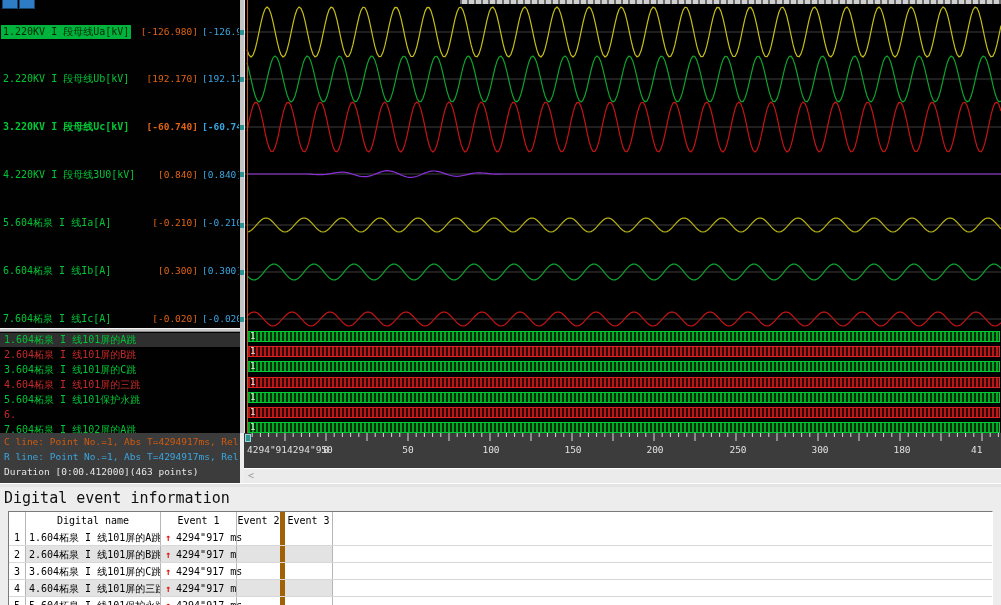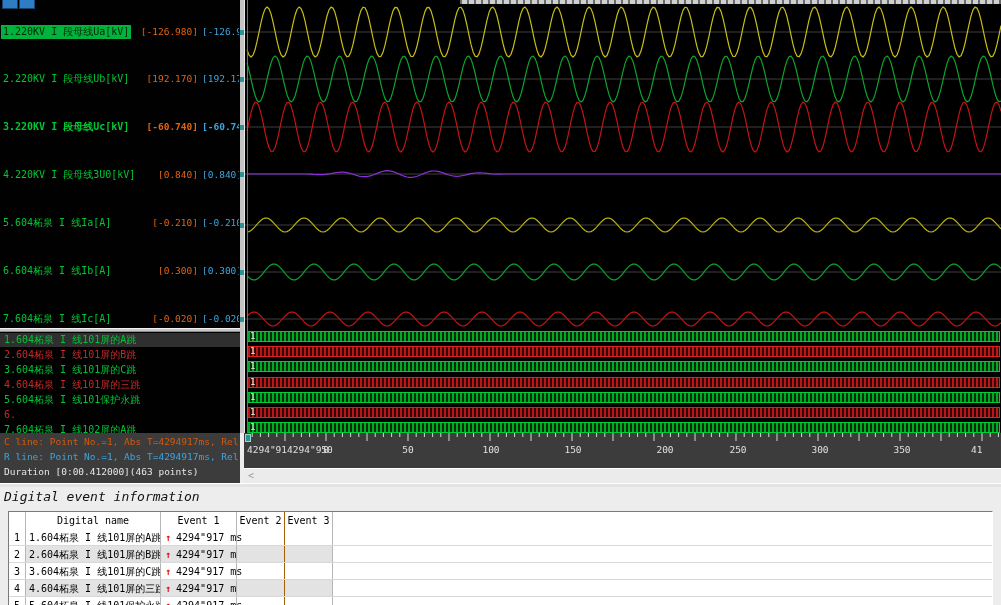--- a/index.html
+++ b/index.html
@@ -40,32 +40,32 @@
   .stline{position:absolute;left:4px;}
   #st-c{top:3px;color:#d05a10;}
   #st-r{top:18px;color:#3aa6e0;}
   #st-d{top:33px;color:#e6e6e6;}
   
   #scrollbar{position:absolute;left:244px;top:468px;width:757px;height:15px;background:#ebebeb;border-top:1px solid #fff;box-sizing:border-box;}
   #scroll-left{position:absolute;left:4px;top:1px;font-size:10px;color:#9a9a9a;}
   #panel-bottom-edge{position:absolute;left:0;top:483px;width:1001px;height:4px;background:#e4e4e4;border-top:1px solid #fff;box-sizing:border-box;}
   
   #bottom-area{position:absolute;left:0;top:487px;width:1001px;height:118px;background:#ededed;}
-  #event-title{position:absolute;left:4px;top:2px;font-size:13px;color:#111;font-style:italic;}
+  #event-title{position:absolute;left:4px;top:2px;font-size:15px;color:#111;}
   #event-table{position:absolute;left:8px;top:24px;width:985px;height:94px;background:#fff;
                border-top:1px solid #7a7a7a;border-left:1px solid #7a7a7a;border-right:1px solid #fff;
                box-sizing:border-box;overflow:hidden;}
   .ehead,.erow{display:flex;width:100%;font-size:10px;}
   .ehead{height:17px;line-height:17px;}
   .erow{height:17px;line-height:17px;border-bottom:1px solid #d8d8d8;box-sizing:border-box;}
   .erow.alt .c-name,.erow.alt .c-e1,.erow.alt .c-e2,.erow.alt .c-e3{background:#e3e3e3;}
   .c-num{width:17px;border-right:1px solid #b6b6b6;text-align:center;box-sizing:border-box;flex:none;}
   .c-name{width:135px;border-right:1px solid #b6b6b6;box-sizing:border-box;flex:none;white-space:nowrap;overflow:hidden;}
   .c-e1{width:76px;border-right:1px solid #b6b6b6;box-sizing:border-box;flex:none;white-space:nowrap;}
-  .c-e2{width:48px;border-right:1px solid #a16207;box-sizing:border-box;flex:none;}
+  .c-e2{width:48px;border-right:5px solid #a16207;box-sizing:border-box;flex:none;}
   .c-e3{width:48px;border-right:1px solid #b6b6b6;box-sizing:border-box;flex:none;}
   .ehead .c-name,.ehead .c-e1,.ehead .c-e2,.ehead .c-e3{text-align:center;}
   .erow .c-name{padding-left:3px;text-align:left;}
   .arr{color:#e01010;font-weight:bold;margin:0 5px 0 4px;}
 </style>
 </head>
 <body>
 
 <div id="app">
 
@@ -289,24 +289,24 @@
         <line x1="738" x2="738" y1="0" y2="8" stroke="#d8d8d8"></line>
         <line x1="746.1999999999999" x2="746.1999999999999" y1="0" y2="4" stroke="#d8d8d8"></line>
         <line x1="754.4" x2="754.4" y1="0" y2="4" stroke="#d8d8d8"></line>
       </svg>
     <div id="axis-labels">
         <span class="tlabel" style="left: 3px;">4294"914294"950</span>
         <span class="tlabel" style="left: 82px; transform: translateX(-50%);">0</span>
         <span class="tlabel" style="left: 164px; transform: translateX(-50%);">50</span>
         <span class="tlabel" style="left: 247px; transform: translateX(-50%);">100</span>
         <span class="tlabel" style="left: 329px; transform: translateX(-50%);">150</span>
-        <span class="tlabel" style="left: 421px; transform: translateX(-50%);">200</span>
+        <span class="tlabel" style="left: 411px; transform: translateX(-50%);">200</span>
         <span class="tlabel" style="left: 494px; transform: translateX(-50%);">250</span>
         <span class="tlabel" style="left: 576px; transform: translateX(-50%);">300</span>
-        <span class="tlabel" style="left: 658px; transform: translateX(-50%);">350</span>
+        <span class="tlabel" style="left: 658px; transform: translateX(-50%);">180</span>
         <span class="tlabel" style="left: 727px;">41</span>
       </div>
     <div id="axis-flag"></div>
   </div>
 
   <div id="scrollbar">
     <span id="scroll-left">&lt;</span>
   </div>
 
   <div id="panel-bottom-edge"></div>

